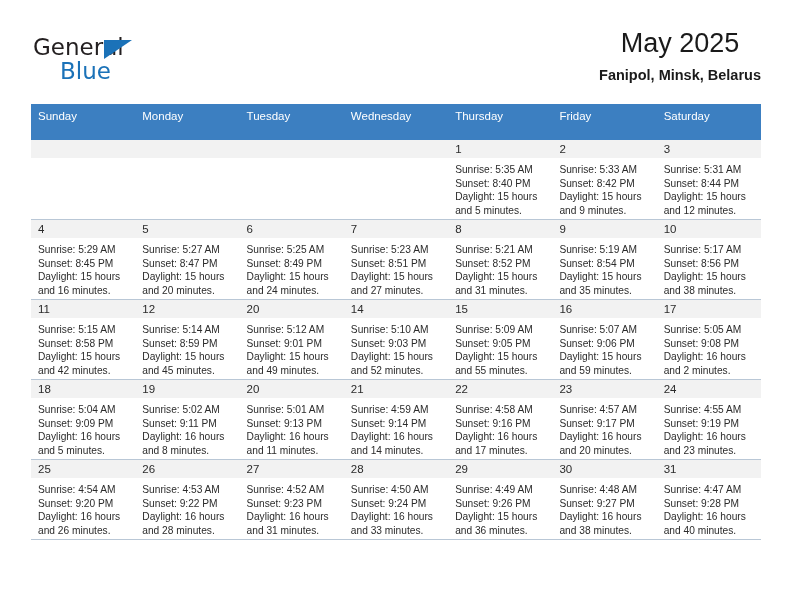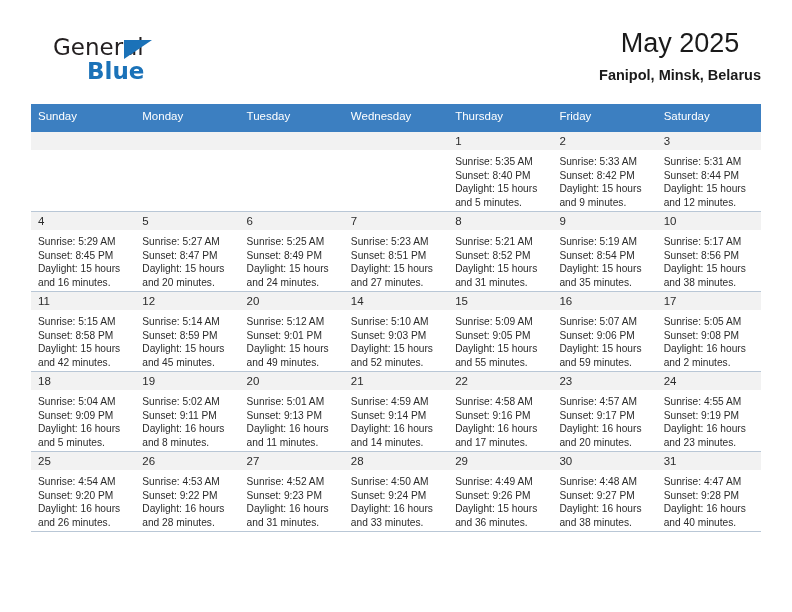--- a/index.html
+++ b/index.html
@@ -21,21 +21,20 @@
     box-sizing: border-box;
   }
 
   
   .header {
     position: absolute;
     left: 31px;
     top: 28px;
     right: 31px;
     height: 70px;
-    margin-left: 20px;
   }
   .logo {
     position: absolute;
     left: 0;
     top: 8px;
     width: 200px;
     height: 56px;
   }
   .logo-general {
     position: absolute;
@@ -52,26 +51,26 @@
     position: absolute;
     left: 73px;
     top: 4px;
     width: 0;
     height: 0;
     border-left: 28px solid #1b72b8;
     border-bottom: 19px solid transparent;
   }
   .logo-blue {
     position: absolute;
-    left: 36px;
+    left: 29px;
     top: 24px;
     font-size: 23px;
     color: #1b72b8;
     font-family: "DejaVu Sans", sans-serif;
-    font-weight: 700;
+    font-weight: 400;
     line-height: 1;
     text-align: center;
   }
 
   .title-block {
     position: absolute;
     right: 0;
     top: 0;
     text-align: center;
   }
@@ -98,21 +97,21 @@
     width: 730px;
     border-collapse: collapse;
     table-layout: fixed;
   }
   .calendar th {
     background: #3c7fc1;
     color: #ffffff;
     font-size: 11.5px;
     font-weight: normal;
     text-align: left;
-    padding: 6px 0 10px 7px;
+    padding: 6px 0 18px 7px;
     height: 10px;
     border: none;
   }
   .calendar td {
     vertical-align: top;
     height: 79px;
     padding: 0;
     border: none;
     border-bottom: 1px solid #b9c7d6;
     position: relative;

